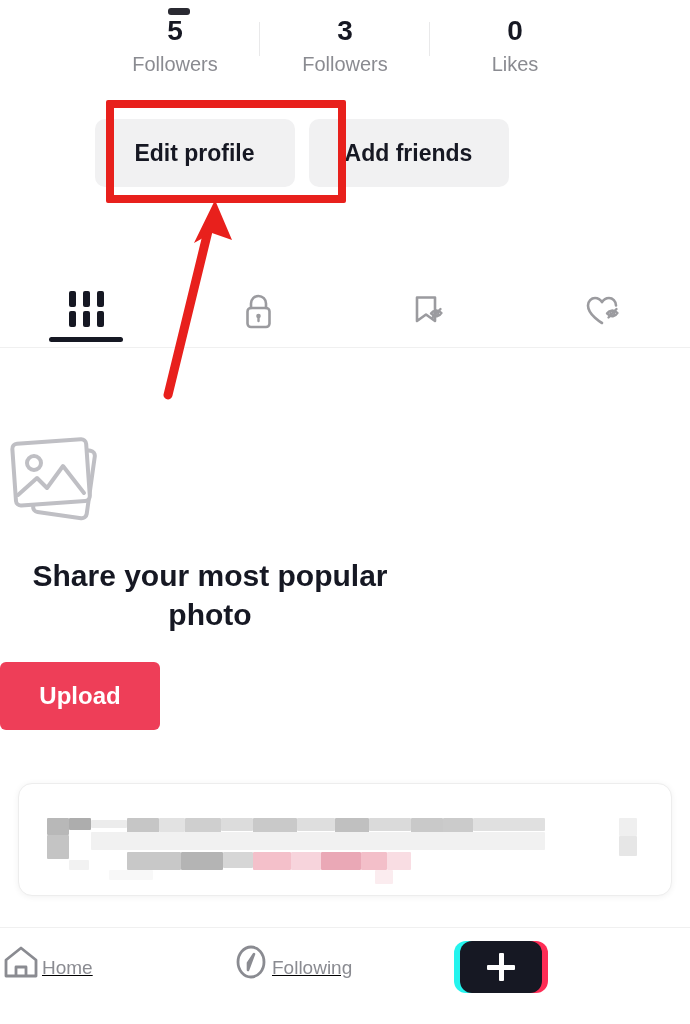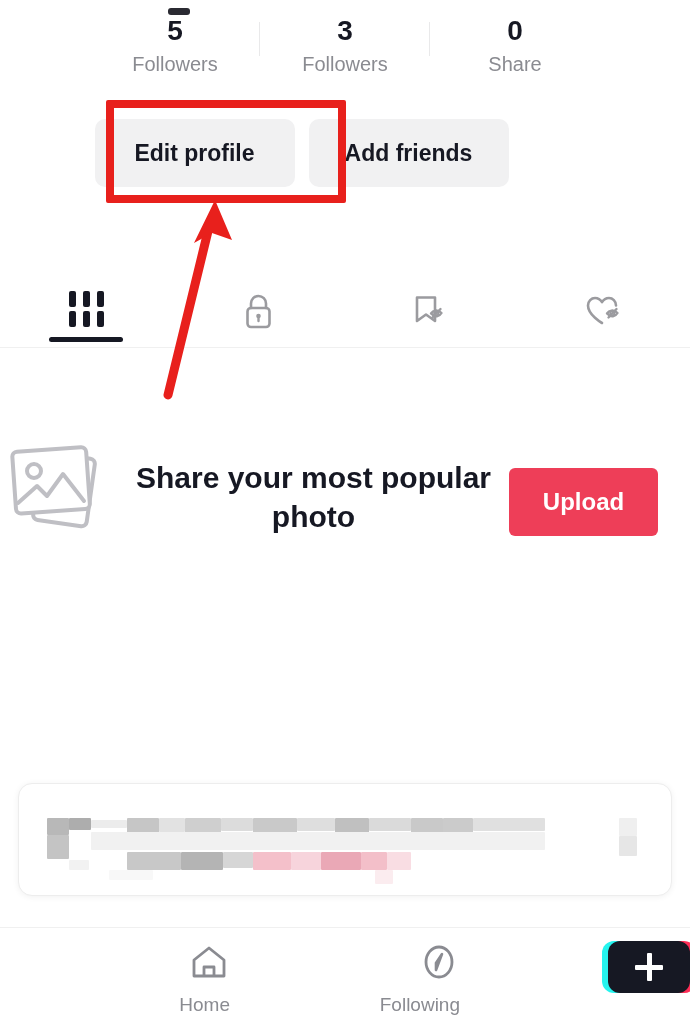--- a/index.html
+++ b/index.html
@@ -49,22 +49,22 @@
     position: absolute; top: 275px; left: 0; width: 690px; height: 73px;
     display: flex; border-bottom: 1px solid #f0f0f0;
   }
   .tab { flex: 1; position: relative; display: flex; align-items: flex-start; justify-content: center; padding-top: 16px; cursor: pointer; }
   .tab-underline { position: absolute; bottom: 5px; left: 50%; transform: translateX(-50%); width: 74px; height: 5px; background: #161823; border-radius: 3px; }
   .grid-icon { display: grid; grid-template-columns: repeat(3, 7px); grid-template-rows: repeat(2, 16px); gap: 4px 7px; }
   .grid-icon i { display: block; background: #161823; border-radius: 2px; }
 
   
   .empty {
-    position: absolute; top: 430px; left: 0; width: 658px;
-    display: flex; flex-direction: row; align-items: flex-end;
+    position: absolute; top: 430px; left: 0; width: 574px;
+    display: flex; flex-direction: column; align-items: flex-start;
   }
   .empty-title { font-size: 30px; font-weight: bold; color: #161823; text-align: center; line-height: 39px; margin-top: 28px; width: 420px; }
   .upload-btn {
     margin-top: 28px; width: 160px; height: 68px; border: none; border-radius: 6px;
     background: #ee3e58; color: #ffffff; font-size: 24px; font-weight: bold;
     font-family: "Liberation Sans", sans-serif; cursor: pointer;
     display: flex; align-items: center; justify-content: center;
   }
 
   
@@ -74,21 +74,21 @@
     box-shadow: 0 1px 6px rgba(0,0,0,0.06); overflow: hidden;
   }
   .px { position: absolute; border-radius: 1px; }
 
   
   .bottom-nav {
     position: absolute; left: 0; bottom: 0; width: 690px; height: 97px;
     background: #fff; border-top: 1px solid #f0f0f0;
     display: flex; align-items: flex-start; padding-top: 13px;
   }
-  .nav-item { flex: 1; display: flex; flex-direction: column; align-items: flex-end; position: relative; cursor: pointer; }
+  .nav-item { flex: 1; display: flex; align-items: center; position: relative; cursor: pointer; text-decoration: underline; }
   .nav-label { font-size: 19px; color: #8a8b91; margin-top: 7px; }
   .nav-label.active { color: #161823; font-weight: bold; }
   .create-btn {
     position: relative; width: 82px; height: 52px; border-radius: 12px;
     background: #161823; display: flex; align-items: center; justify-content: center;
   }
   .create-cyan { position: absolute; left: -6px; top: 0; width: 28px; height: 52px; background: #25f4ee; border-radius: 12px 0 0 12px; z-index: 0; }
   .create-pink { position: absolute; right: -6px; top: 0; width: 28px; height: 52px; background: #fe2c55; border-radius: 0 12px 12px 0; z-index: 0; }
   .create-core { position: absolute; left: 0; top: 0; width: 82px; height: 52px; background: #161823; border-radius: 12px; z-index: 1; display: flex; align-items: center; justify-content: center; }
   .plus-h { position: absolute; width: 28px; height: 5px; background: #fff; border-radius: 1px; }
@@ -116,21 +116,21 @@
       <span class="stat-label">Followers</span>
       <span class="divider"></span>
     </div>
     <div class="stat">
       <span class="stat-value">3</span>
       <span class="stat-label">Followers</span>
       <span class="divider"></span>
     </div>
     <div class="stat">
       <span class="stat-value">0</span>
-      <span class="stat-label">Share</span>
+      <span class="stat-label">Likes</span>
     </div>
   </div>
 
   <div class="actions">
     <button class="btn-secondary">Edit profile</button>
     <button class="btn-secondary">Add friends</button>
   </div>
 
 
   <div class="tabs">

